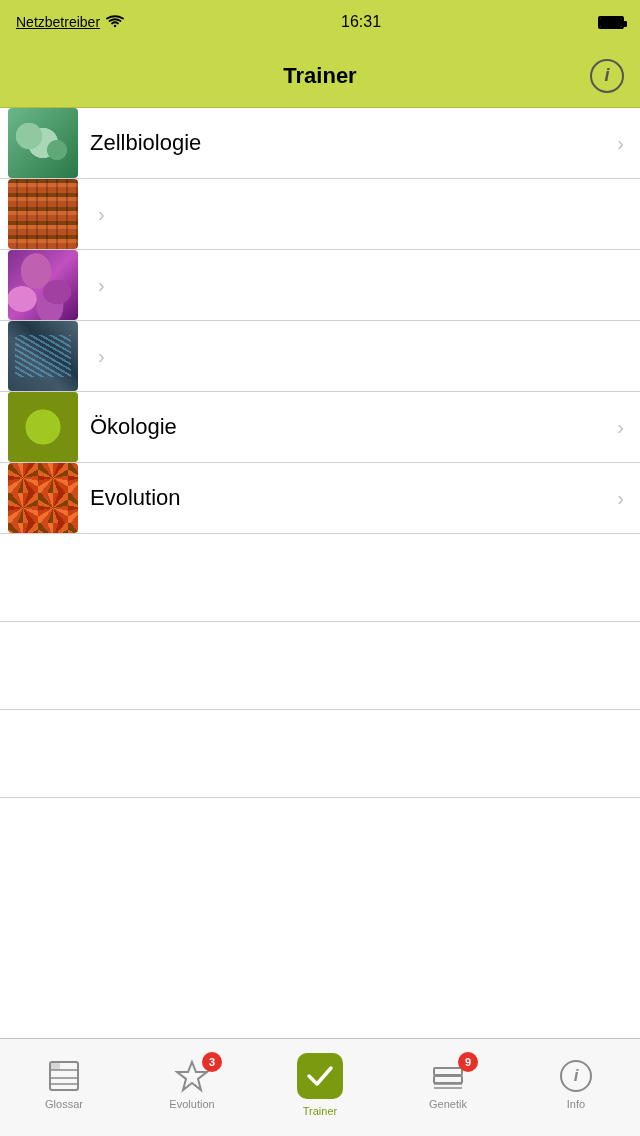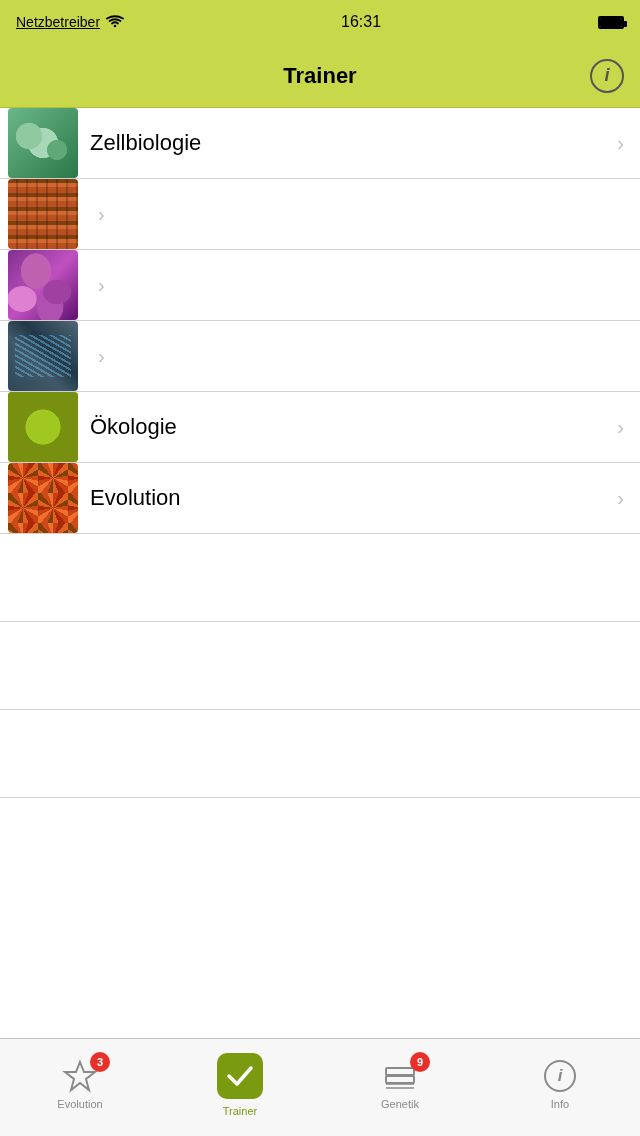--- a/index.html
+++ b/index.html
@@ -371,20 +371,32 @@
 
     <div class="empty-row"></div>
     <div class="empty-row"></div>
     <div class="empty-row"></div>
 
   </div>
 </div>
 
 <div class="tab-bar">
 
+  <div class="tab-item">
+    <div class="tab-icon-wrap">
+      <svg width="36" height="32" viewBox="0 0 36 32" fill="none">
+        <rect x="4" y="2" width="28" height="28" rx="2" stroke="#8a8a8a" stroke-width="2"></rect>
+        <line x1="4" y1="10" x2="32" y2="10" stroke="#8a8a8a" stroke-width="1.5"></line>
+        <line x1="4" y1="18" x2="32" y2="18" stroke="#8a8a8a" stroke-width="1.5"></line>
+        <line x1="4" y1="24" x2="32" y2="24" stroke="#8a8a8a" stroke-width="1.5"></line>
+        <rect x="4" y="2" width="10" height="8" fill="#8a8a8a" opacity="0.3"></rect>
+      </svg>
+    </div>
+    <span class="tab-label">Glossar</span>
+  </div>
 
   <div class="tab-item">
     <div class="tab-icon-wrap">
       <svg width="36" height="34" viewBox="0 0 36 34" fill="none">
         <polygon points="18,3 22,13 33,13 24,20 27,31 18,24 9,31 12,20 3,13 14,13" stroke="#8a8a8a" stroke-width="2" fill="none"></polygon>
       </svg>
       <span class="badge">3</span>
     </div>
     <span class="tab-label">Evolution</span>
   </div>

